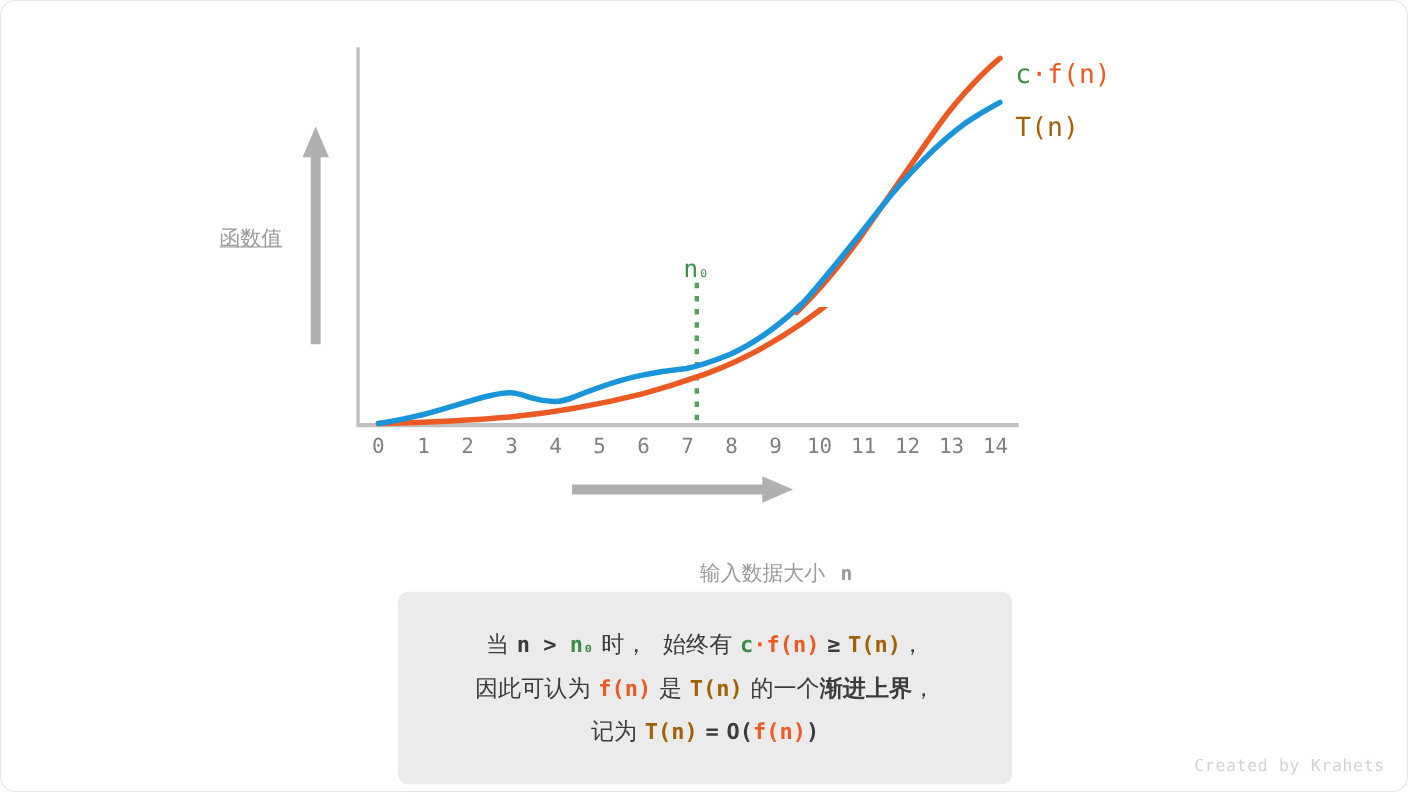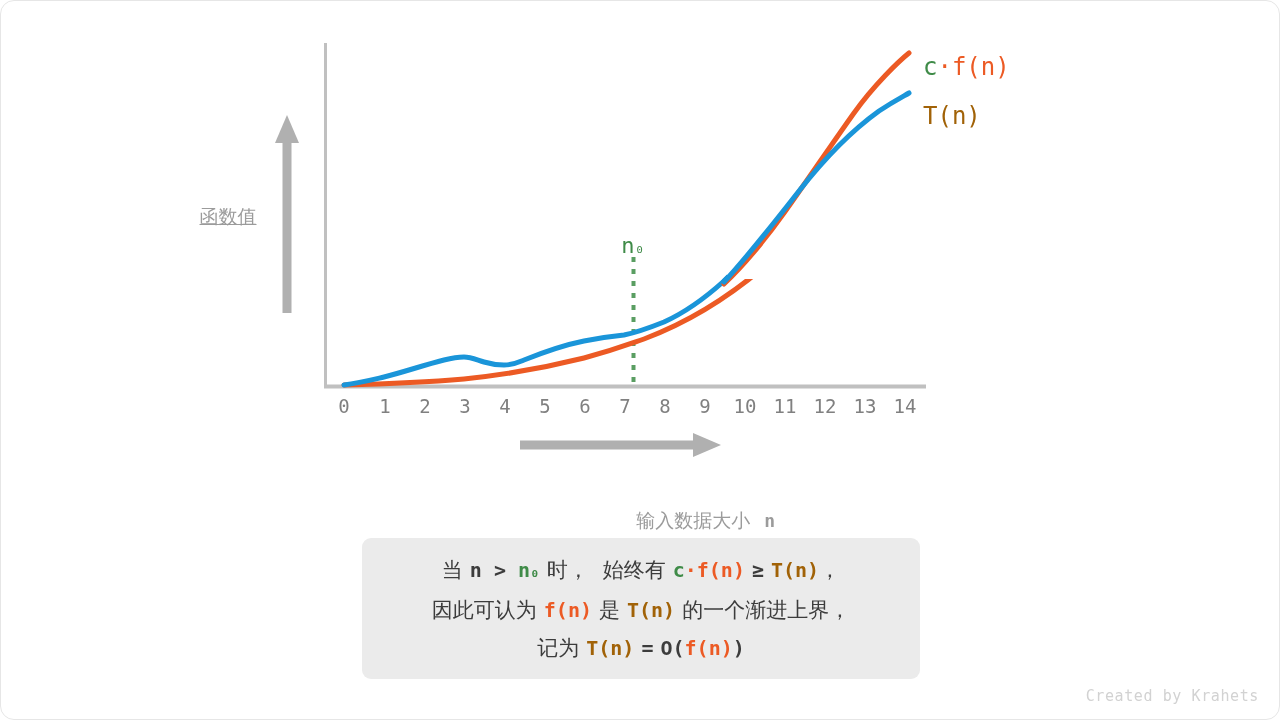--- a/index.html
+++ b/index.html
@@ -102,42 +102,42 @@
   .c-orange { color: #ec5a24; }
   .c-blue   { color: #a16207; }
   .c-dark   { color: #3c3c3c; }
 
   
   #caption-box {
     position: absolute;
     left: 361px;
     top: 537px;
     width: 558px;
-    height: 141px;
+    height: 175px;
     background: #ebebeb;
     border-radius: 9px;
     box-sizing: border-box;
     display: flex;
     flex-direction: column;
     justify-content: center;
     align-items: center;
   }
   .cap-line {
     color: #3c3c3c;
     font-size: 21px;
     font-family: "Liberation Sans", sans-serif;
     line-height: 38px;
     white-space: nowrap;
   }
   .cap-line .code {
     font-family: "DejaVu Sans Mono", monospace;
     font-weight: bold;
     font-size: 20px;
   }
-  .cap-line .bold { font-weight: normal; text-align: right; }
+  .cap-line .bold { font-weight: bold; text-align: right; }
   .sp { display: inline-block; width: 7px; }
 
   
   #credit {
     position: absolute;
     right: 20px;
     bottom: 14px;
     color: #d2d2d2;
     font-family: "DejaVu Sans Mono", monospace;
     font-size: 15px;

